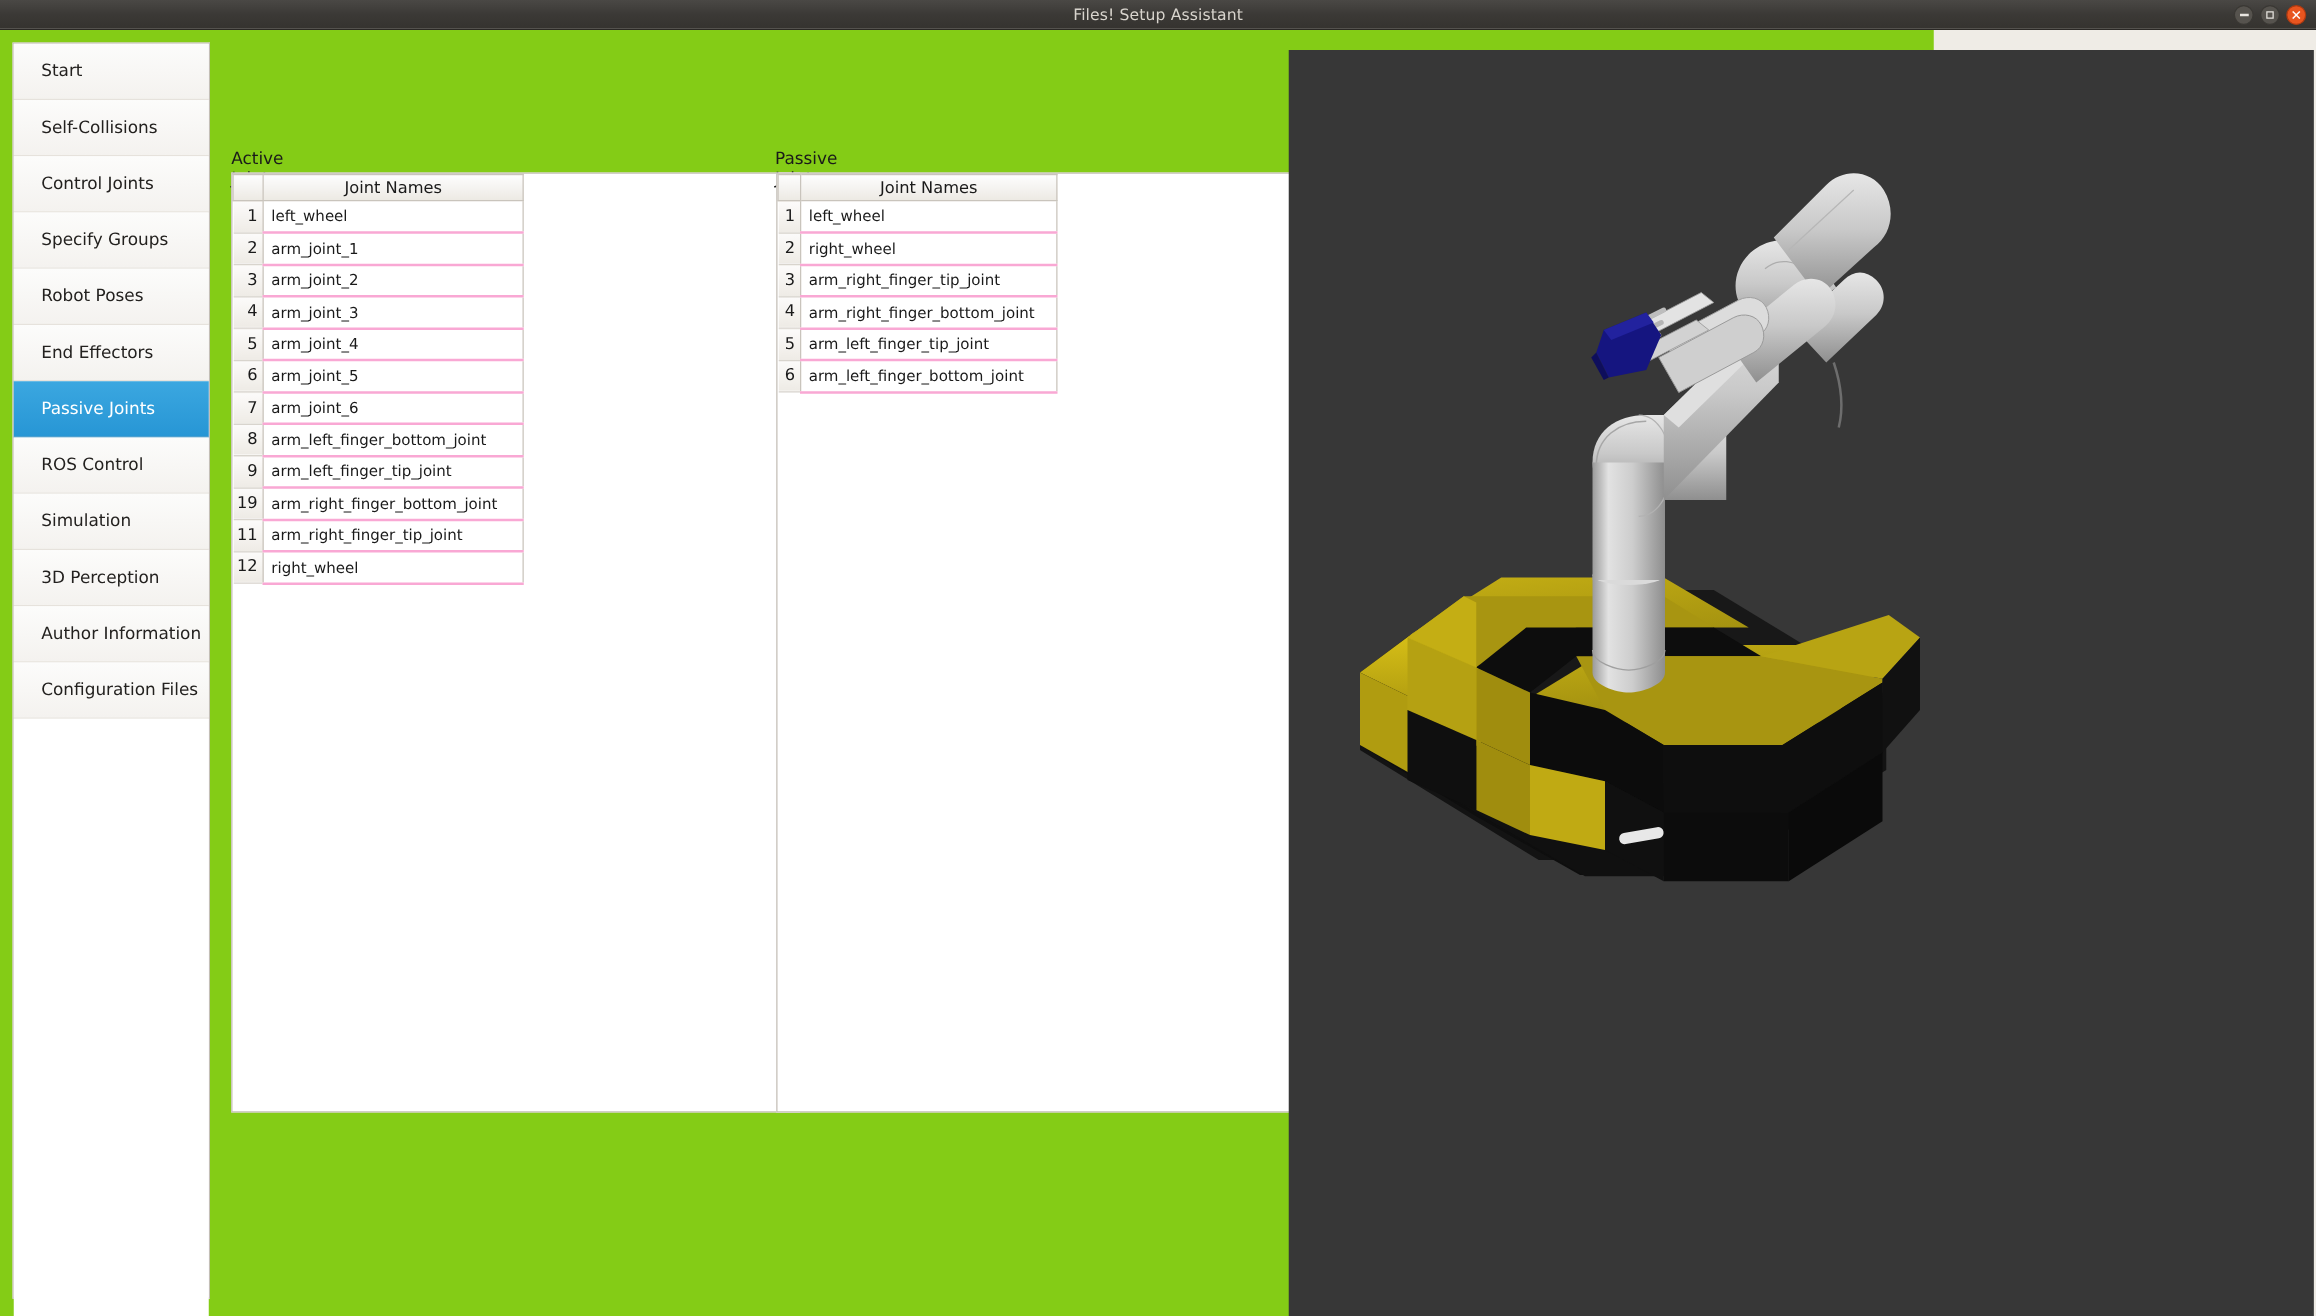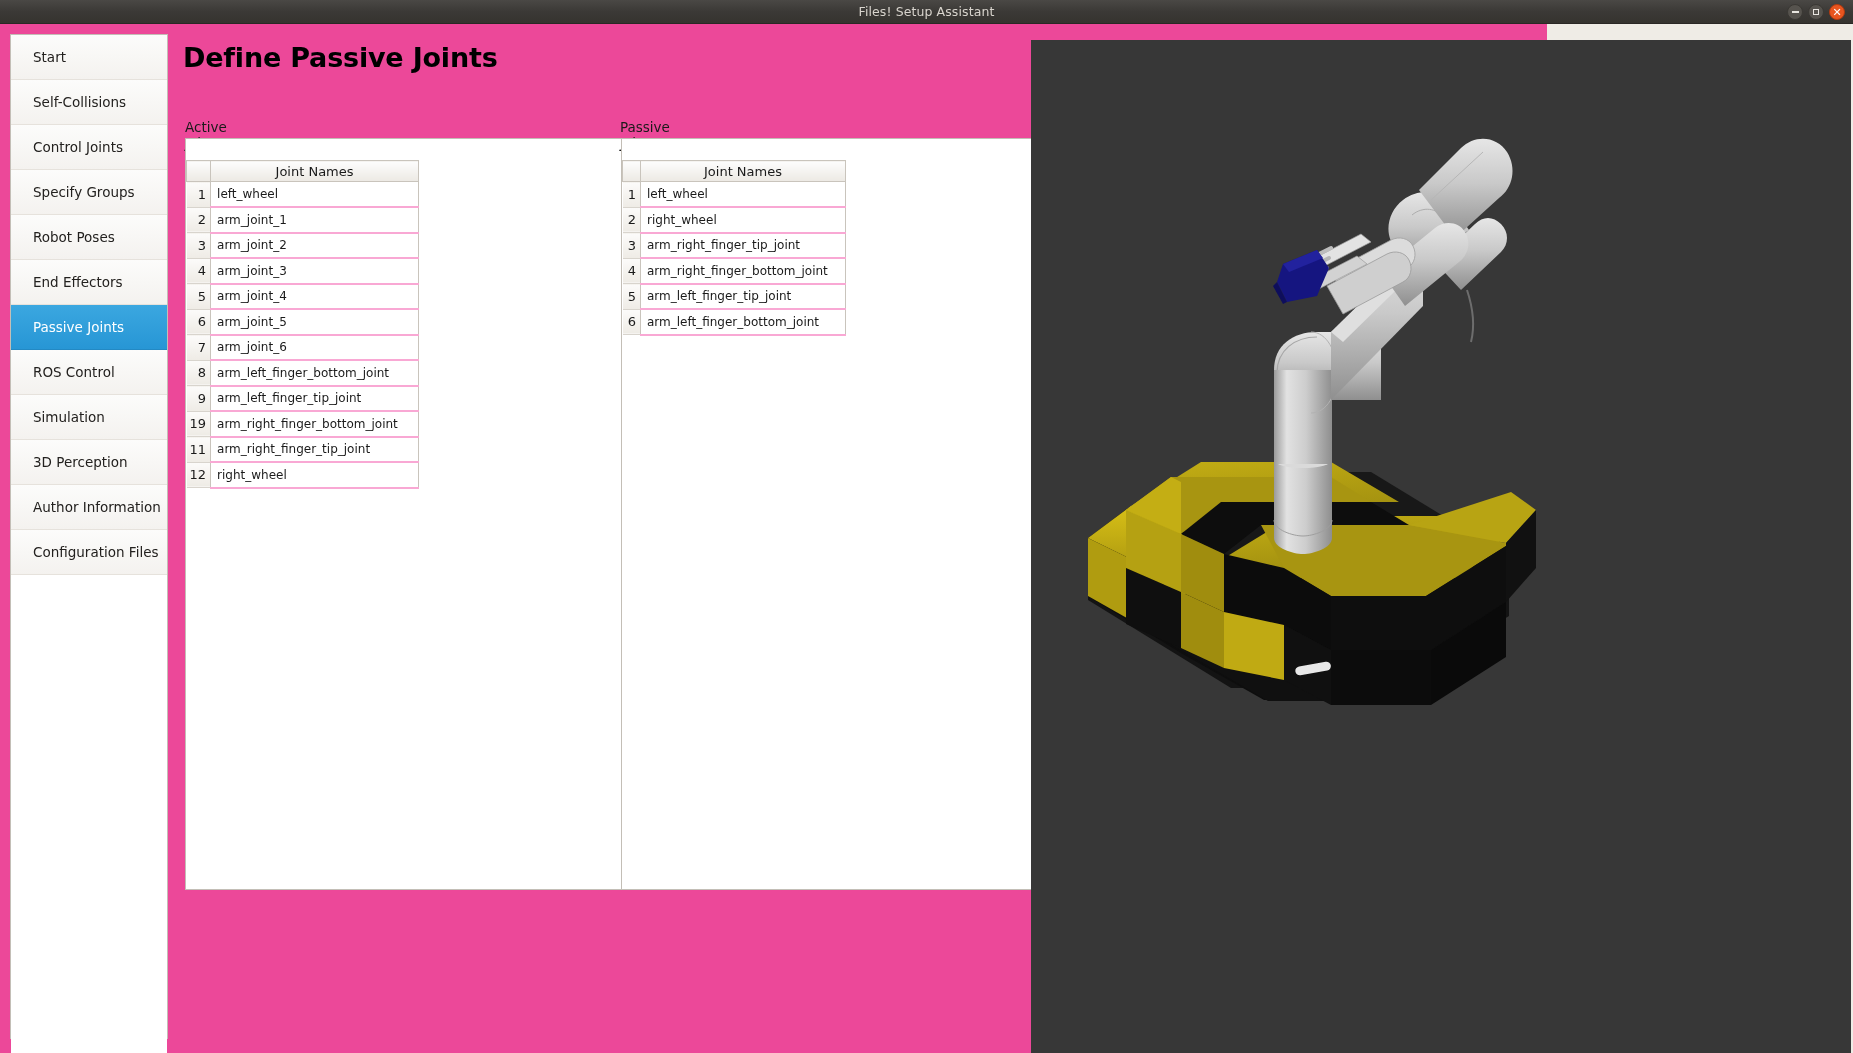--- a/index.html
+++ b/index.html
@@ -34,21 +34,21 @@
   }
   .winbtn.close { background: #e8551f; border-color: #b03a10; }
   .winbtn .g-min { width: 7px; height: 2px; background: #e8e5e0; display:block; }
   .winbtn .g-max { width: 6px; height: 6px; border: 1.5px solid #e8e5e0; display:block; }
   .winbtn .g-close { font-size: 11px; font-weight: bold; color: #fff; }
 
   
   #app {
     position: absolute; left: 0; top: 24px;
     width: 1547px; height: 1029px;
-    background: #ec4899;
+    background: #84cc16;
   }
 
   
   #sidebar {
     position: absolute; left: 10px; top: 10px;
     width: 158px; height: 1005px;
     background: #fbfafa;
     border: 1px solid #c3beb6;
   }
   .nav-item {
@@ -84,21 +84,21 @@
   #panels { position: absolute; left: 0; top: 0; }
 
   .panel-label {
     position: absolute; font-size: 13.5px; color: #1a1a1a;
   }
   .listpanel {
     position: absolute;
     background: #ffffff;
     border: 1px solid #c3beb6;
   }
-  .tbl { border-collapse: collapse; table-layout: fixed; margin-top: 21px; }
+  .tbl { border-collapse: collapse; table-layout: fixed; }
   .tbl th.hdr {
     height: 21px;
     background: linear-gradient(to bottom,#fdfdfd 0%, #ecE9e3 100%);
     border: 1px solid #c9c4bc;
     border-left: none;
     font-size: 13px; font-weight: normal; color: #1a1a1a;
     text-align: center;
   }
   .tbl th.corner {
     background: linear-gradient(to bottom,#fdfdfd 0%, #ecE9e3 100%);
@@ -175,21 +175,20 @@
     <div class="nav-item"><span>End Effectors</span></div>
     <div class="nav-item selected"><span>Passive Joints</span></div>
     <div class="nav-item"><span>ROS Control</span></div>
     <div class="nav-item"><span>Simulation</span></div>
     <div class="nav-item"><span>3D Perception</span></div>
     <div class="nav-item"><span>Author Information</span></div>
     <div class="nav-item"><span>Configuration Files</span></div>
     <div id="nav-filler"></div>
   </div>
 
-  <div id="page-title">Define Passive Joints</div>
 
   <div id="panels">
 
     <div class="panel-label" style="left:185px; top:95px;">Active Joints</div>
     <div class="listpanel" id="active-panel" style="left:185px; top:114px; width:455px; height:752px;">
       <table class="tbl" id="active-table">
         <colgroup>
             <col style="width:24px">
             <col style="width:208px">
           </colgroup>

